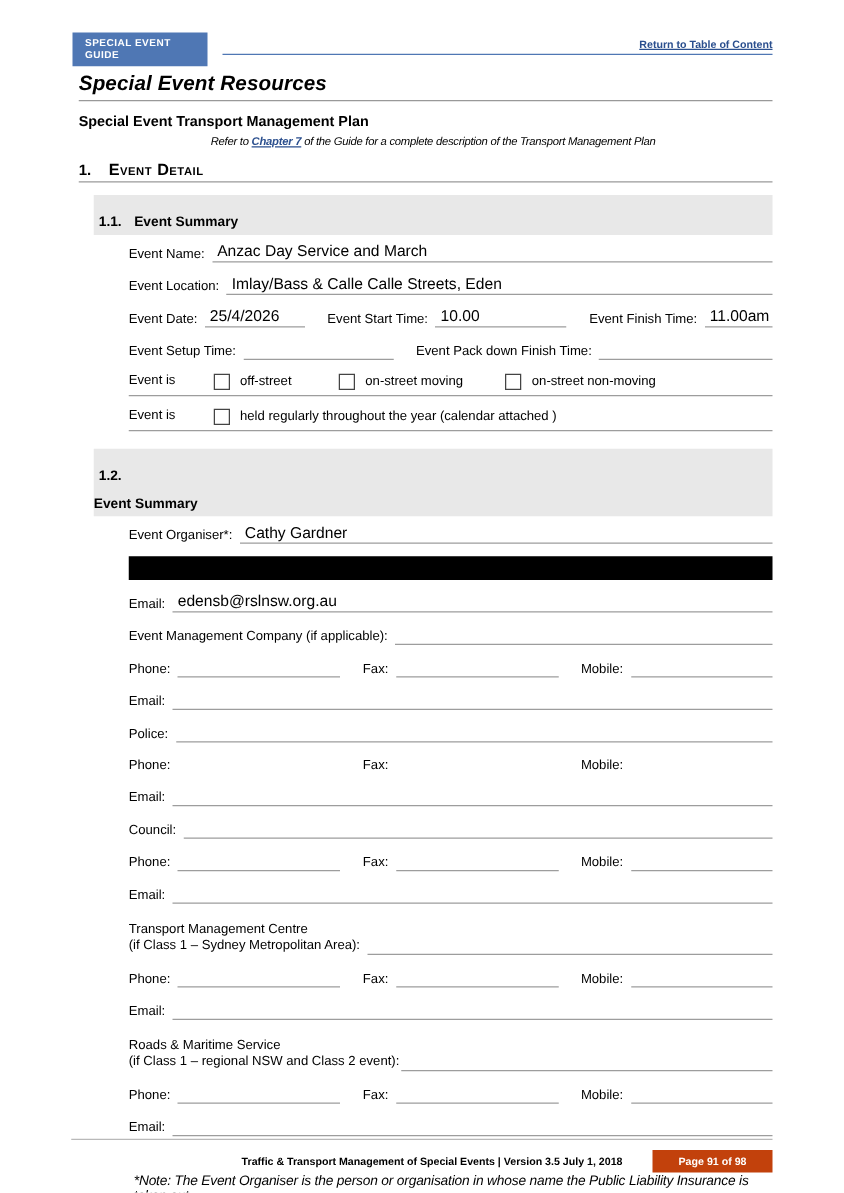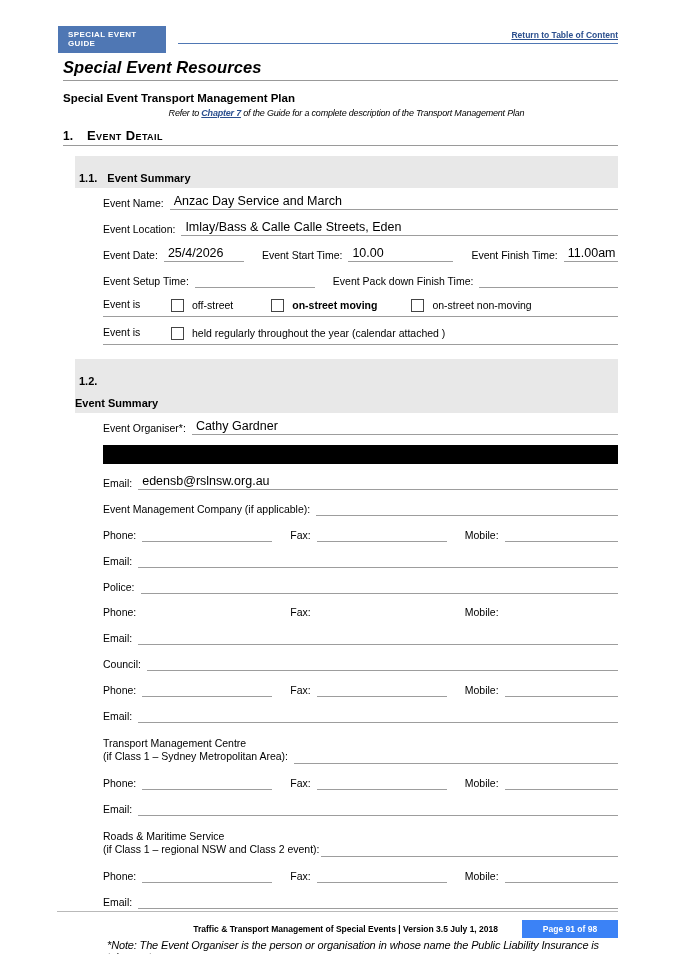--- a/index.html
+++ b/index.html
@@ -219,21 +219,21 @@
     display: flex;
     justify-content: flex-end;
     align-items: center;
     gap: 24px;
   }
   .footer-text {
     font-size: 8.5px;
     font-weight: bold;
   }
   .page-badge {
-    background: #3b82f6;
+    background: #c2410c;
     color: #fff;
     font-size: 8.5px;
     font-weight: bold;
     padding: 4px 12px;
     min-width: 72px;
     text-align: center;
   }
 </style>
 </head>
 <body>
@@ -309,21 +309,21 @@
           <span class="val"></span>
         </span>
       </div>
 
       <div class="cbrow">
         <span class="lbl">Event is</span>
         <span class="cbitem">
           <span class="cb"></span>
           <span class="cbtext">off-street</span>
         </span>
-        <span class="cbitem" style="margin-left:38px;font-weight:bold;">
+        <span class="cbitem" style="margin-left:38px;">
           <span class="cb"></span>
           <span class="cbtext">on-street moving</span>
         </span>
         <span class="cbitem" style="margin-left:34px;">
           <span class="cb"></span>
           <span class="cbtext">on-street non-moving</span>
         </span>
       </div>
 
       <div class="cbrow">

